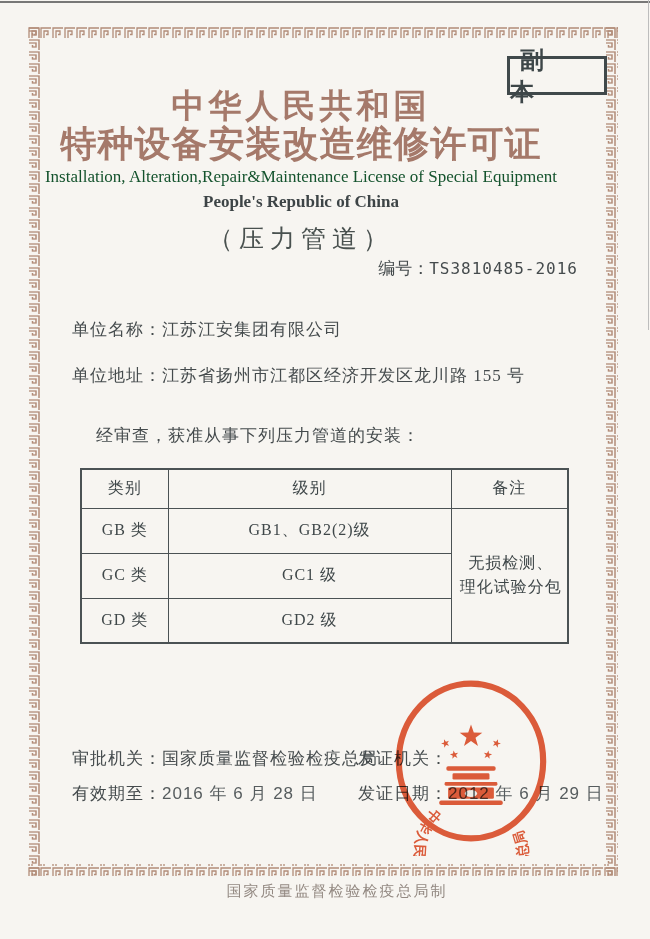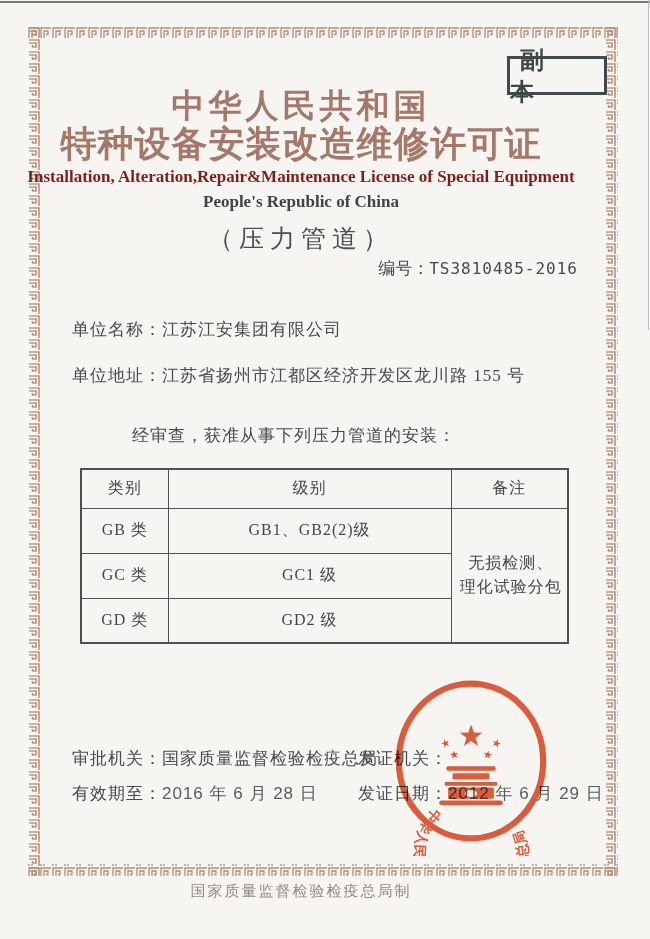--- a/index.html
+++ b/index.html
@@ -22,29 +22,29 @@
     border:3px solid #40494b;
     display:flex;align-items:center;justify-content:center;
     font-weight:bold;font-size:24px;color:#3d4648;
     letter-spacing:10px;text-indent:10px;
     font-family:"Liberation Sans","DejaVu Sans",sans-serif;
   }
   .title-cn1{top:84px;font-size:33px;font-weight:bold;color:#a5796a;letter-spacing:4px;
     font-family:"Liberation Sans","DejaVu Sans",sans-serif;}
   .title-cn2{top:120px;font-size:36px;font-weight:bold;color:#a5796a;letter-spacing:1px;
     font-family:"Liberation Sans","DejaVu Sans",sans-serif;}
-  .title-en1{top:167px;font-size:17px;font-weight:bold;color:#7f1d1d;}
+  .title-en1{top:167px;font-size:17px;font-weight:normal;color:#14532d;}
   .title-en2{top:192px;font-size:17px;font-weight:bold;color:#3d4446;}
   .subtitle{top:222px;font-size:25px;color:#49514f;letter-spacing:6px;}
   .license-line{top:257px;right:72px;font-size:17px;color:#454b4d;}
   .license-no{font-family:"DejaVu Sans Mono","Liberation Mono",monospace;font-size:16px;letter-spacing:1px;}
   .field-line{font-size:17px;color:#454b4d;letter-spacing:1px;}
   .company-name{left:72px;top:318px;}
   .company-addr{left:72px;top:356px;margin-top:8px;}
-  .scope-intro{left:96px;top:424px;font-size:17px;color:#454b4d;letter-spacing:1px;margin-left:36px;}
+  .scope-intro{left:96px;top:424px;font-size:17px;color:#454b4d;letter-spacing:1px;}
   
   .scope-table-wrap{left:80px;top:468px;width:551px;}
   table.scope{border-collapse:collapse;width:487px;table-layout:fixed;}
   table.scope td,table.scope th{
     border:1.5px solid #4b5254;
     font-weight:normal;font-size:16px;color:#3f4749;
     text-align:center;vertical-align:middle;letter-spacing:1px;
   }
   table.scope{border:2.5px solid #4b5254;}
   .col-cat{width:87px;}
@@ -55,21 +55,21 @@
   td.remark{text-align:left;padding-left:4px;font-size:16px;line-height:1.5;}
   
   .approval-row{left:72px;top:747px;text-align:center;}
   .issuing-row{left:358px;top:747px;}
   .valid-row{left:72px;top:782px;}
   .issuedate-row{left:358px;top:782px;}
   .date-val{font-family:"Liberation Sans","DejaVu Sans",sans-serif;font-size:17px;color:#565c5e;}
   
   .seal{left:383px;top:666px;width:176px;height:190px;mix-blend-mode:multiply;opacity:.92;}
   
-  .footer-note{top:882px;font-size:15px;color:#938982;letter-spacing:2px;}
+  .footer-note{top:882px;font-size:15px;color:#938982;letter-spacing:2px;margin-left:36px;}
   
   .frame{left:28px;top:27px;}
 </style>
 </head>
 <body>
 
 <div class="abs scanline"></div>
 <div class="abs scanline-right"></div>
 
 <svg class="abs frame" width="590" height="849">

